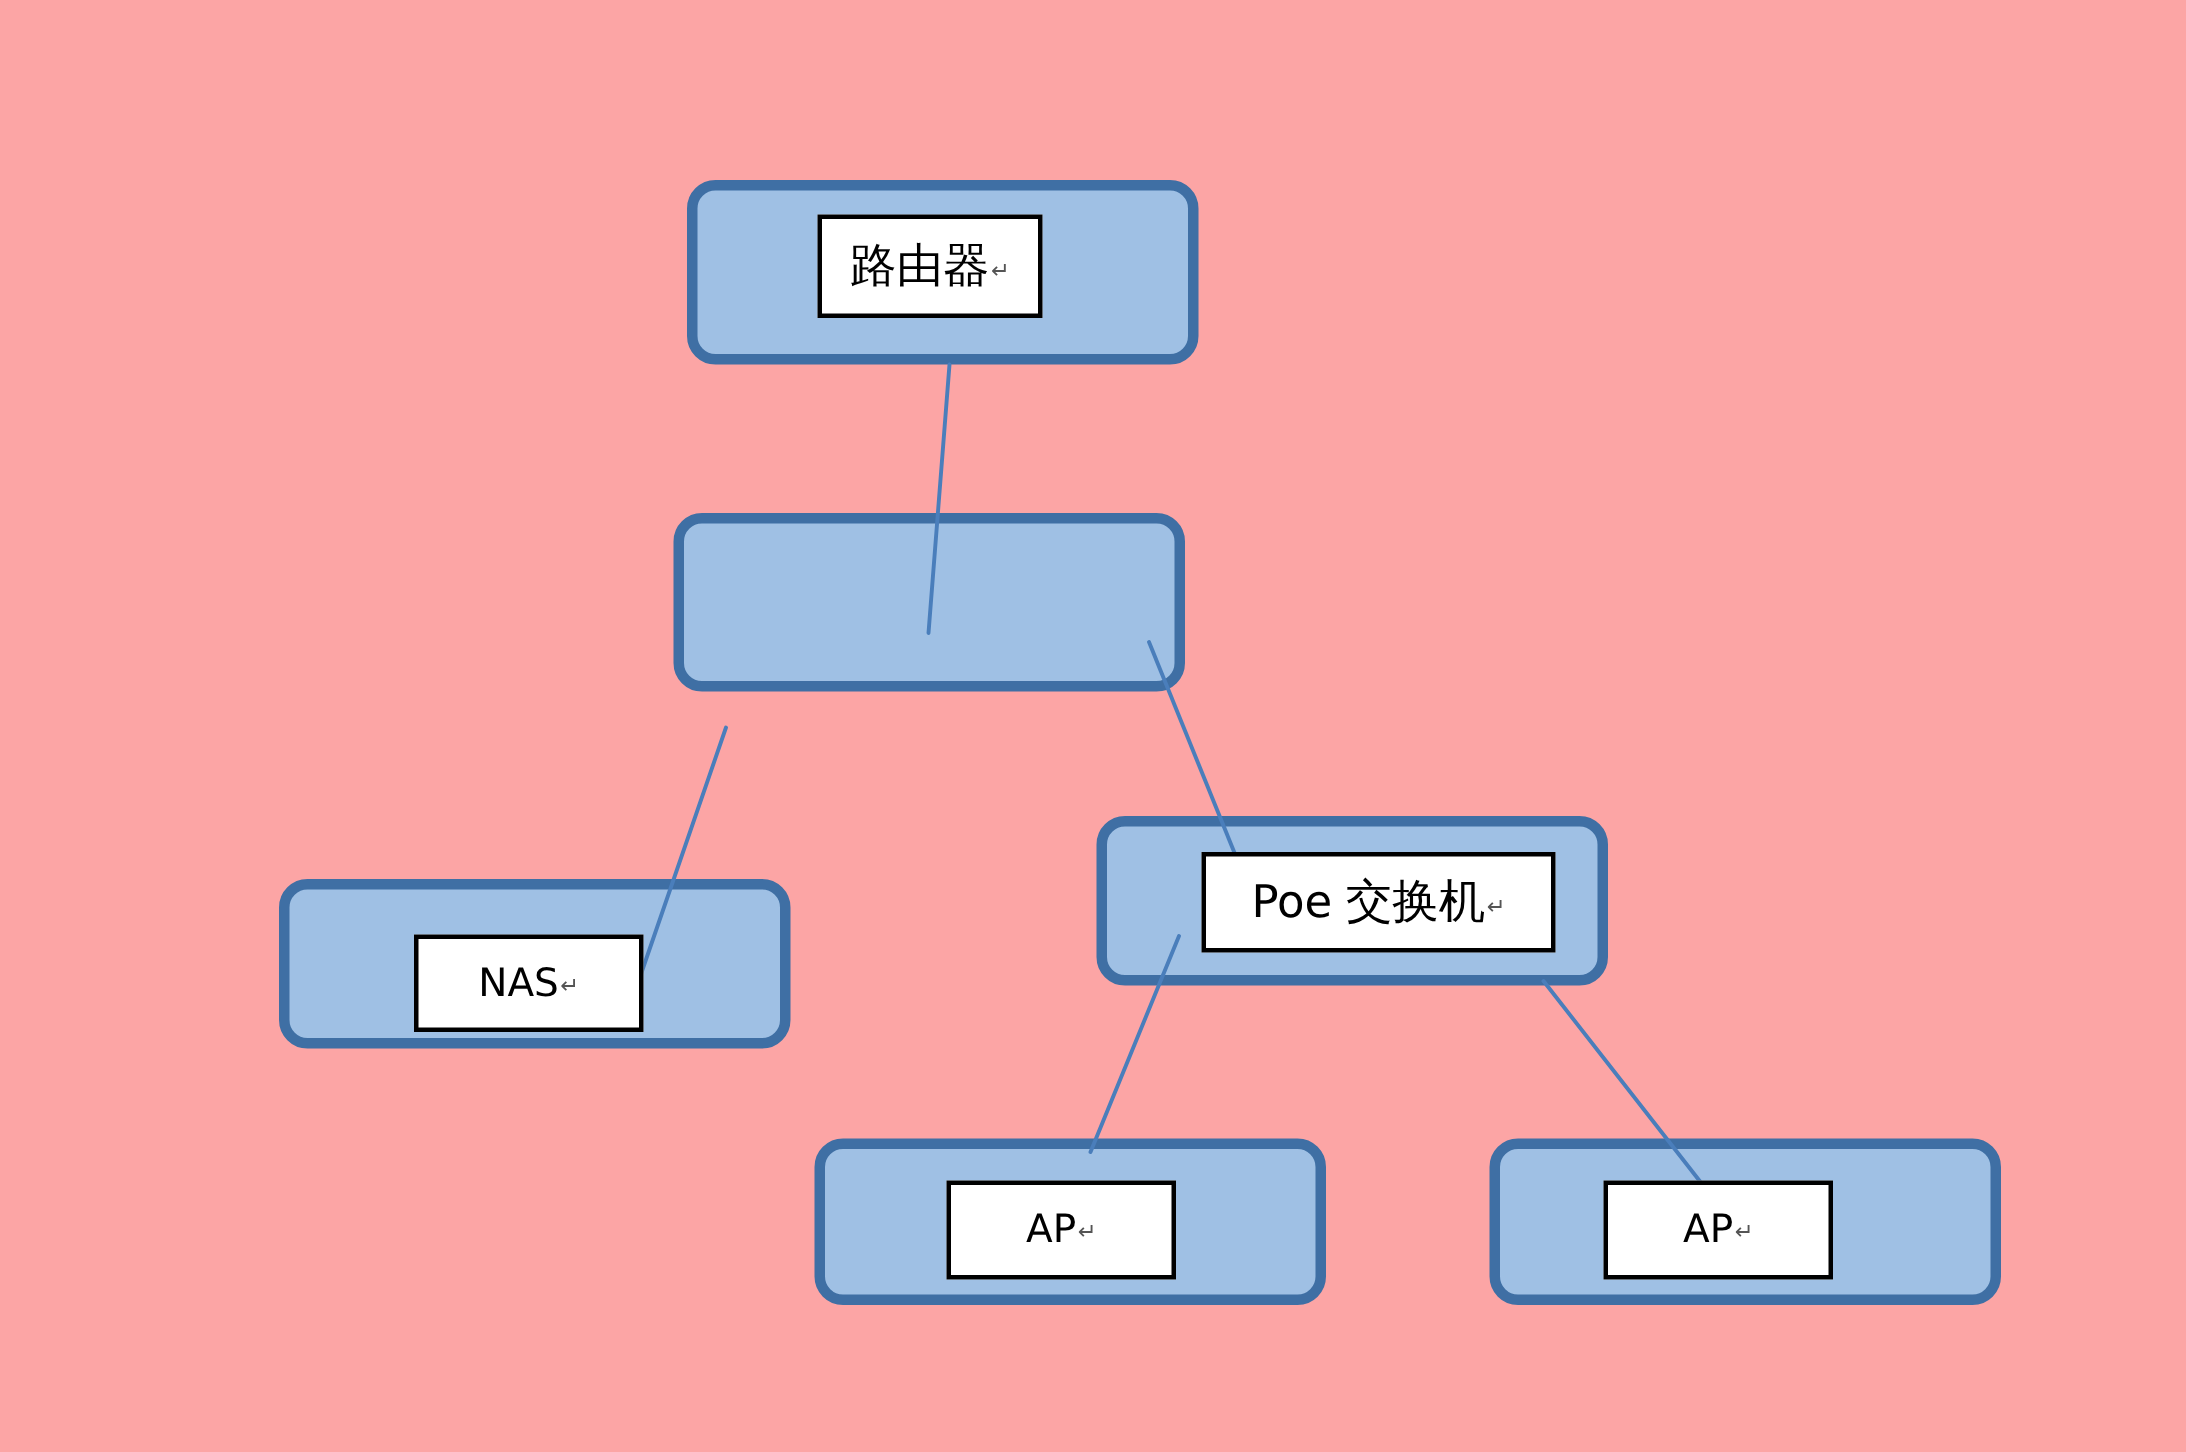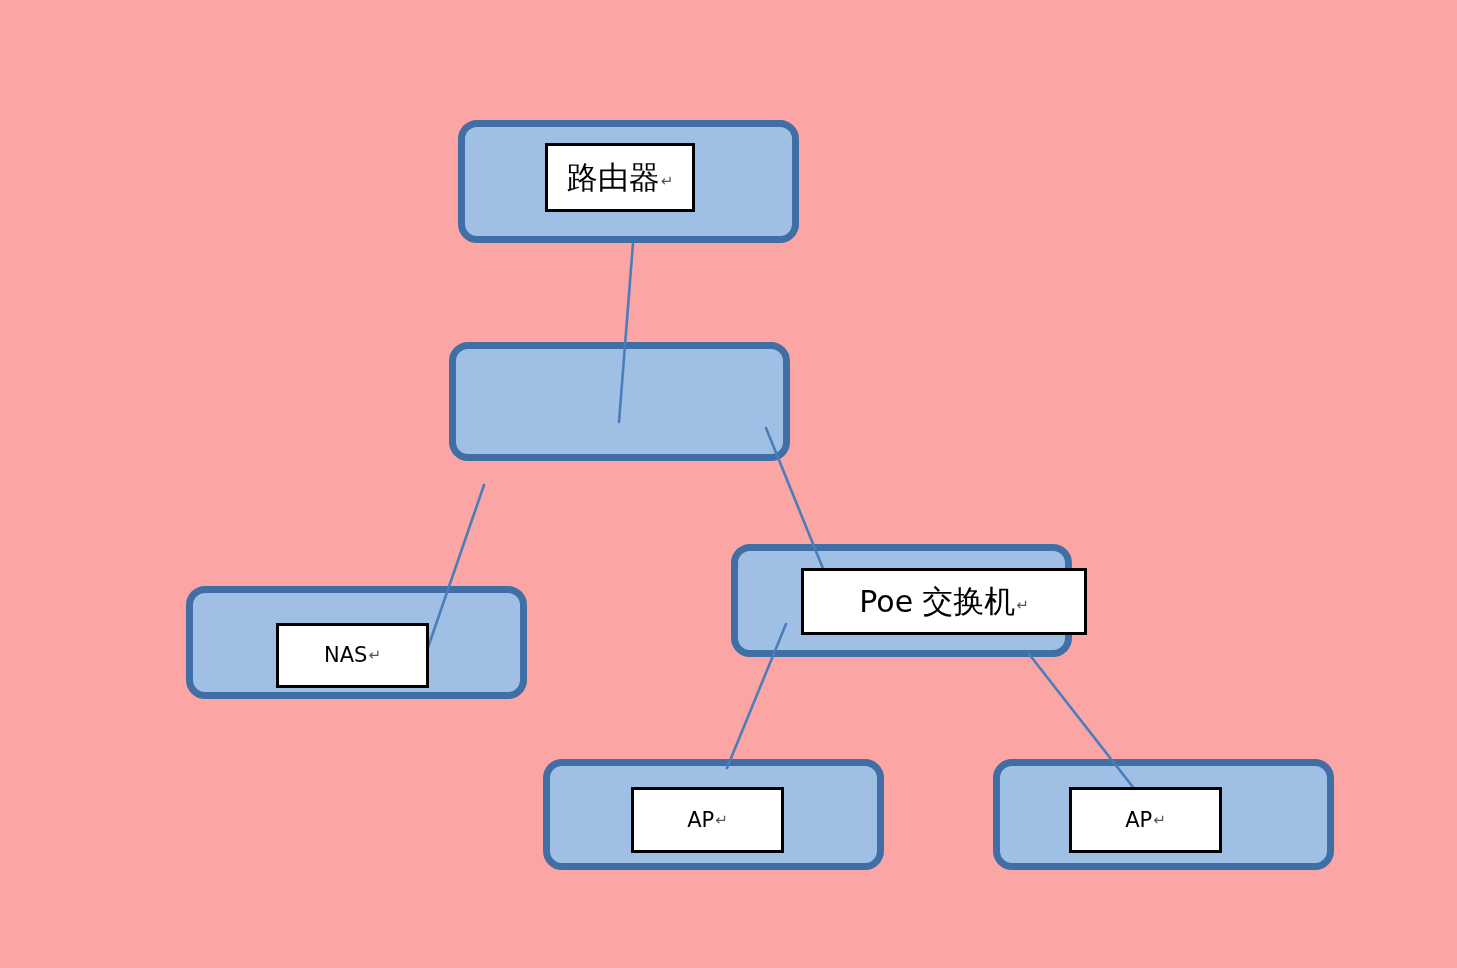--- a/index.html
+++ b/index.html
@@ -52,21 +52,21 @@
     line-height: 1;
   }
   
   .cjk {
     font-family: "DejaVu Serif", "Liberation Serif", serif;
     font-size: 31px;
   }
   
   .latin {
     font-family: "DejaVu Sans", "Liberation Sans", sans-serif;
-    font-size: 21px;
+    font-size: 26px;
   }
   .pilcrow {
     font-family: "DejaVu Sans", "Liberation Sans", sans-serif;
     font-size: 15px;
     color: #555555;
     vertical-align: 2px;
     padding-left: 1px;
   }
   .mixed .latin { font-size: 30px; }
   .mixed .cjk  { font-size: 31px; padding-left: 9px; }
@@ -97,21 +97,21 @@
     </span>
   </div>
 
 
   <div class="label-box" style="left: 276px; top: 623px; width: 153px; height: 65px; background: rgb(255, 255, 255); border-color: rgb(0, 0, 0);">
     <span class="label-text">
       <span class="latin">NAS</span><span class="pilcrow">↵</span>
     </span>
   </div>
 
-  <div class="label-box" style="left: 801px; top: 568px; width: 286px; height: 67px; background: rgb(255, 255, 255); border-color: rgb(0, 0, 0);">
+  <div class="label-box" style="left: 801px; top: 568px; width: 236px; height: 67px; background: rgb(255, 255, 255); border-color: rgb(0, 0, 0);">
     <span class="label-text mixed">
       <span class="latin">Poe</span><span class="cjk">交换机</span><span class="pilcrow">↵</span>
     </span>
   </div>
 
   <div class="label-box" style="left: 631px; top: 787px; width: 153px; height: 66px; background: rgb(255, 255, 255); border-color: rgb(0, 0, 0);">
     <span class="label-text">
       <span class="latin">AP</span><span class="pilcrow">↵</span>
     </span>
   </div>

